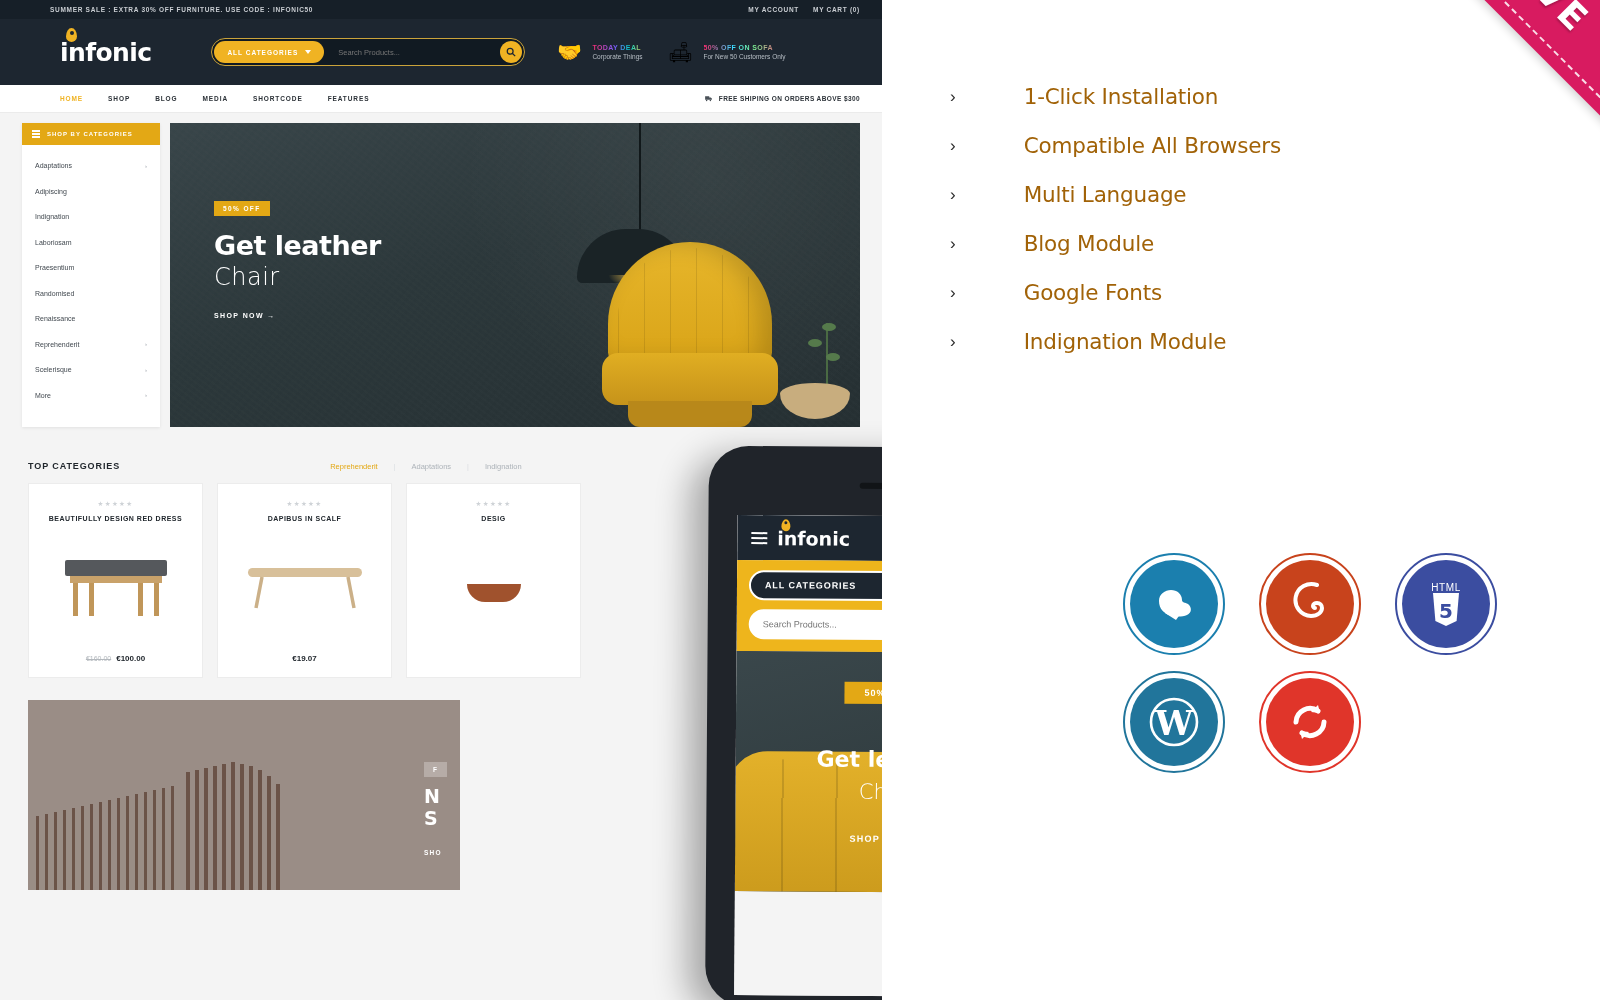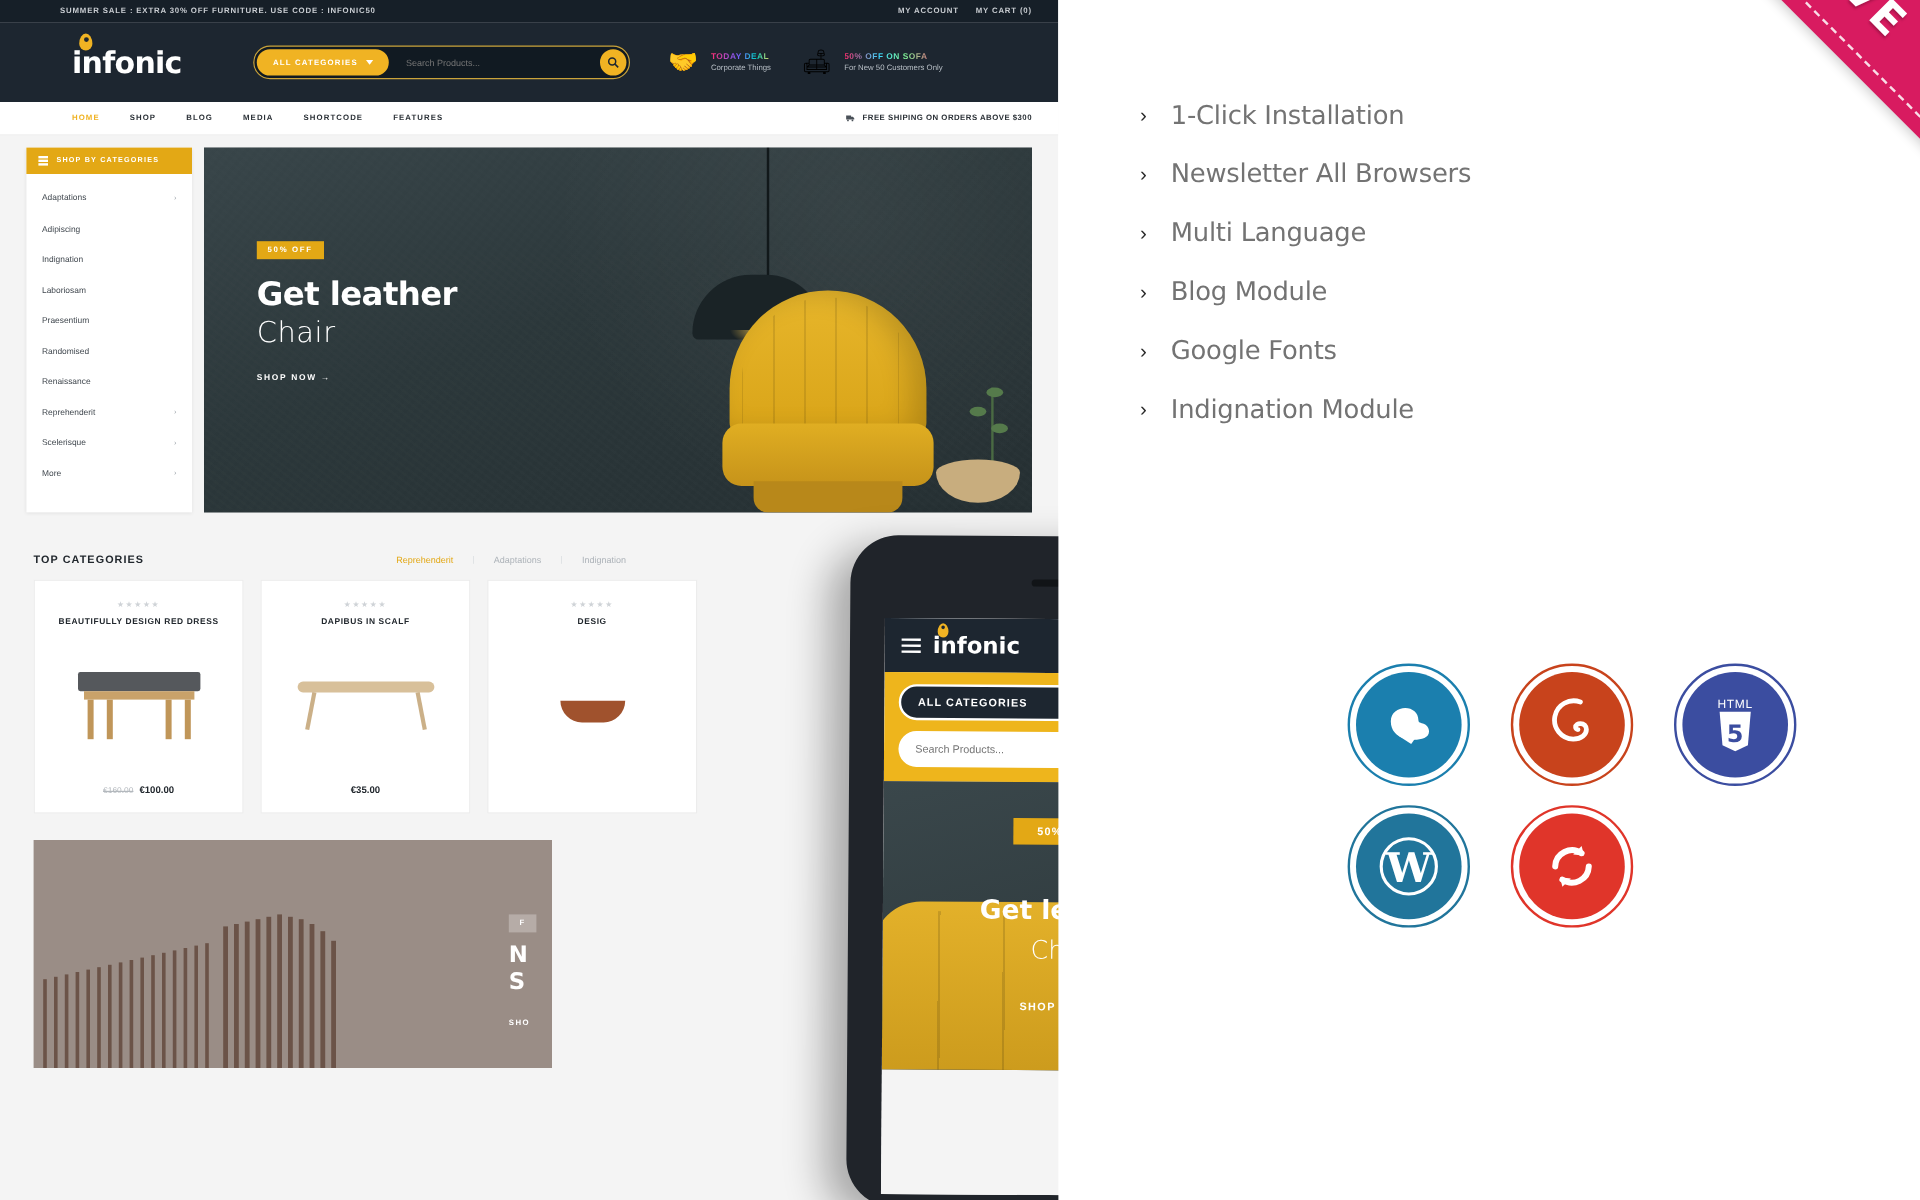--- a/index.html
+++ b/index.html
@@ -142,21 +142,21 @@
   .m-h1{position:absolute;left:50%;transform:translateX(-50%);top:95px;font-size:22px;font-weight:800;color:#fff;white-space:nowrap;font-family:"DejaVu Sans",sans-serif;}
   .m-h2{position:absolute;left:50%;transform:translateX(-50%);top:128px;font-size:21px;font-weight:300;color:#fff;font-family:"DejaVu Sans",sans-serif;}
   .m-cta{position:absolute;left:50%;transform:translateX(-50%);top:182px;font-size:9px;font-weight:700;letter-spacing:1.2px;color:#fff;white-space:nowrap;cursor:pointer;}
   .m-rest{background:#f4f4f4;height:120px;}
 
   
   .right{position:absolute;left:882px;top:0;width:718px;height:1000px;background:#fff;overflow:hidden;}
   .features{position:absolute;left:68px;top:72px;width:420px;}
   .feat{display:flex;align-items:center;gap:20px;height:49px;}
   .feat-ch{font-size:17px;color:#2b2b2b;font-weight:400;line-height:1;}
-  .feat-txt{font-size:21.5px;color:#737373;font-family:"DejaVu Sans",sans-serif;letter-spacing:-.2px;}
+  .feat-txt{font-size:21.5px;color:#a16207;font-family:"DejaVu Sans",sans-serif;letter-spacing:-.2px;margin-left:48px;}
 
   .ribbon{position:absolute;right:-142px;top:-128px;width:520px;height:104px;background:#d81b60;transform:rotate(45deg);display:flex;align-items:center;justify-content:center;box-shadow:0 3px 10px rgba(0,0,0,.18);}
   .ribbon:before,.ribbon:after{content:"";position:absolute;left:14px;right:14px;height:0;border-top:2px dashed rgba(255,255,255,.85);}
   .ribbon:before{top:12px;} .ribbon:after{bottom:12px;}
   .ribbon span{color:#fff;font-size:36px;font-weight:800;letter-spacing:3px;font-family:"DejaVu Sans",sans-serif;text-shadow:1px 2px 2px rgba(0,0,0,.22);}
 
   .badges{position:absolute;left:248px;top:560px;display:grid;grid-template-columns:repeat(3,136px);grid-template-rows:repeat(2,118px);}
   .badge{width:88px;height:88px;border-radius:50%;position:relative;display:flex;align-items:center;justify-content:center;}
   .badge .ring{position:absolute;inset:-7px;border-radius:50%;border:2.5px solid;}
   .badge .inner{width:88px;height:88px;border-radius:50%;display:flex;align-items:center;justify-content:center;color:#fff;}
@@ -340,21 +340,21 @@
         <div class="stars">★★★★★</div>
         <div class="card-t">DAPIBUS IN SCALF</div>
         <div class="card-img">
           <svg width="118" height="48" viewBox="0 0 118 48">
             <rect x="2" y="4" width="114" height="9" rx="4.5" fill="#d8c09a"></rect>
             <line x1="16" y1="13" x2="10" y2="44" stroke="#cbb088" stroke-width="3.5"></line>
             <line x1="102" y1="13" x2="108" y2="44" stroke="#cbb088" stroke-width="3.5"></line>
           </svg>
         </div>
         <div class="card-price">
-          <span>€35.00</span>
+          <span>€19.07</span>
         </div>
       </div>
 
       <div class="card">
         <div class="stars">★★★★★</div>
         <div class="card-t">DESIG</div>
         <div class="card-img">
             <div class="f-bowl"></div>
           </div>
         <div class="card-price">
@@ -486,21 +486,21 @@
     <span>RESPONSIVE</span>
   </div>
 
   <div class="features">
     <div class="feat">
       <span class="feat-ch">›</span>
       <span class="feat-txt">1-Click Installation</span>
     </div>
     <div class="feat">
       <span class="feat-ch">›</span>
-      <span class="feat-txt">Newsletter All Browsers</span>
+      <span class="feat-txt">Compatible All Browsers</span>
     </div>
     <div class="feat">
       <span class="feat-ch">›</span>
       <span class="feat-txt">Multi Language</span>
     </div>
     <div class="feat">
       <span class="feat-ch">›</span>
       <span class="feat-txt">Blog Module</span>
     </div>
     <div class="feat">

